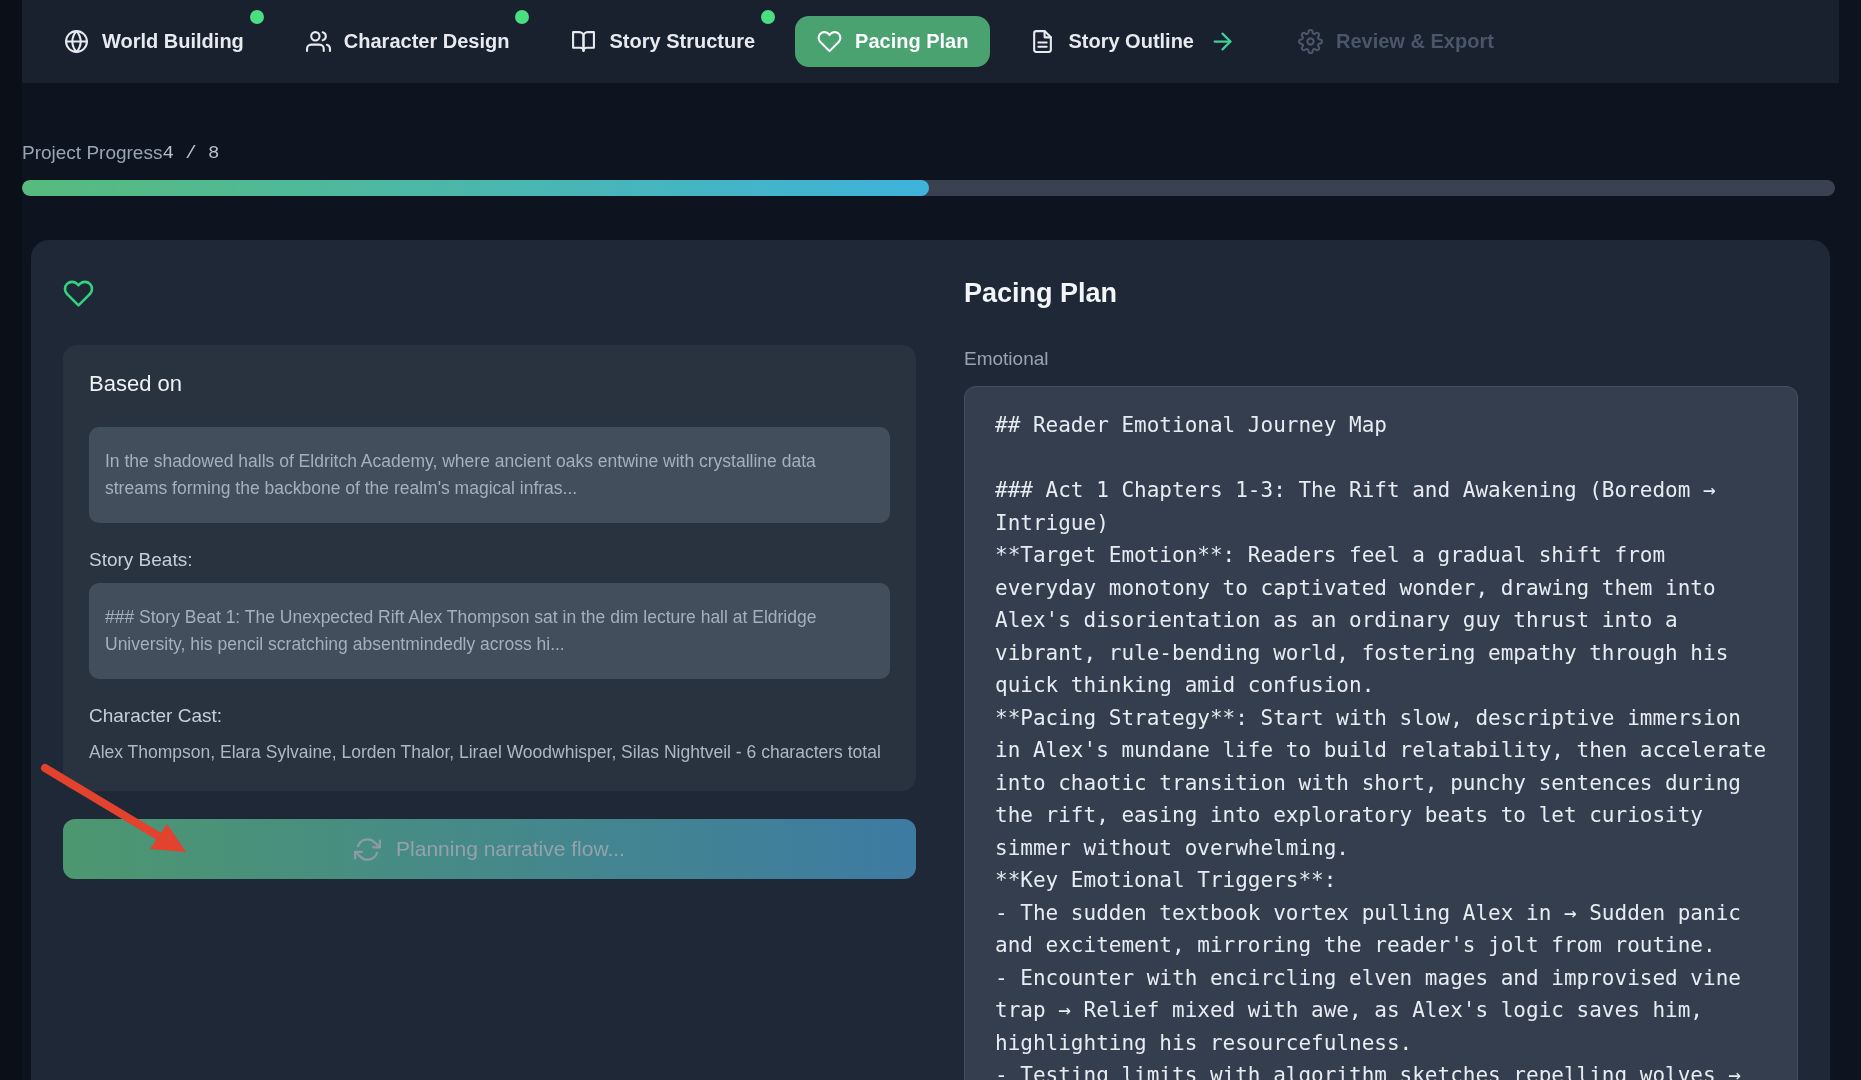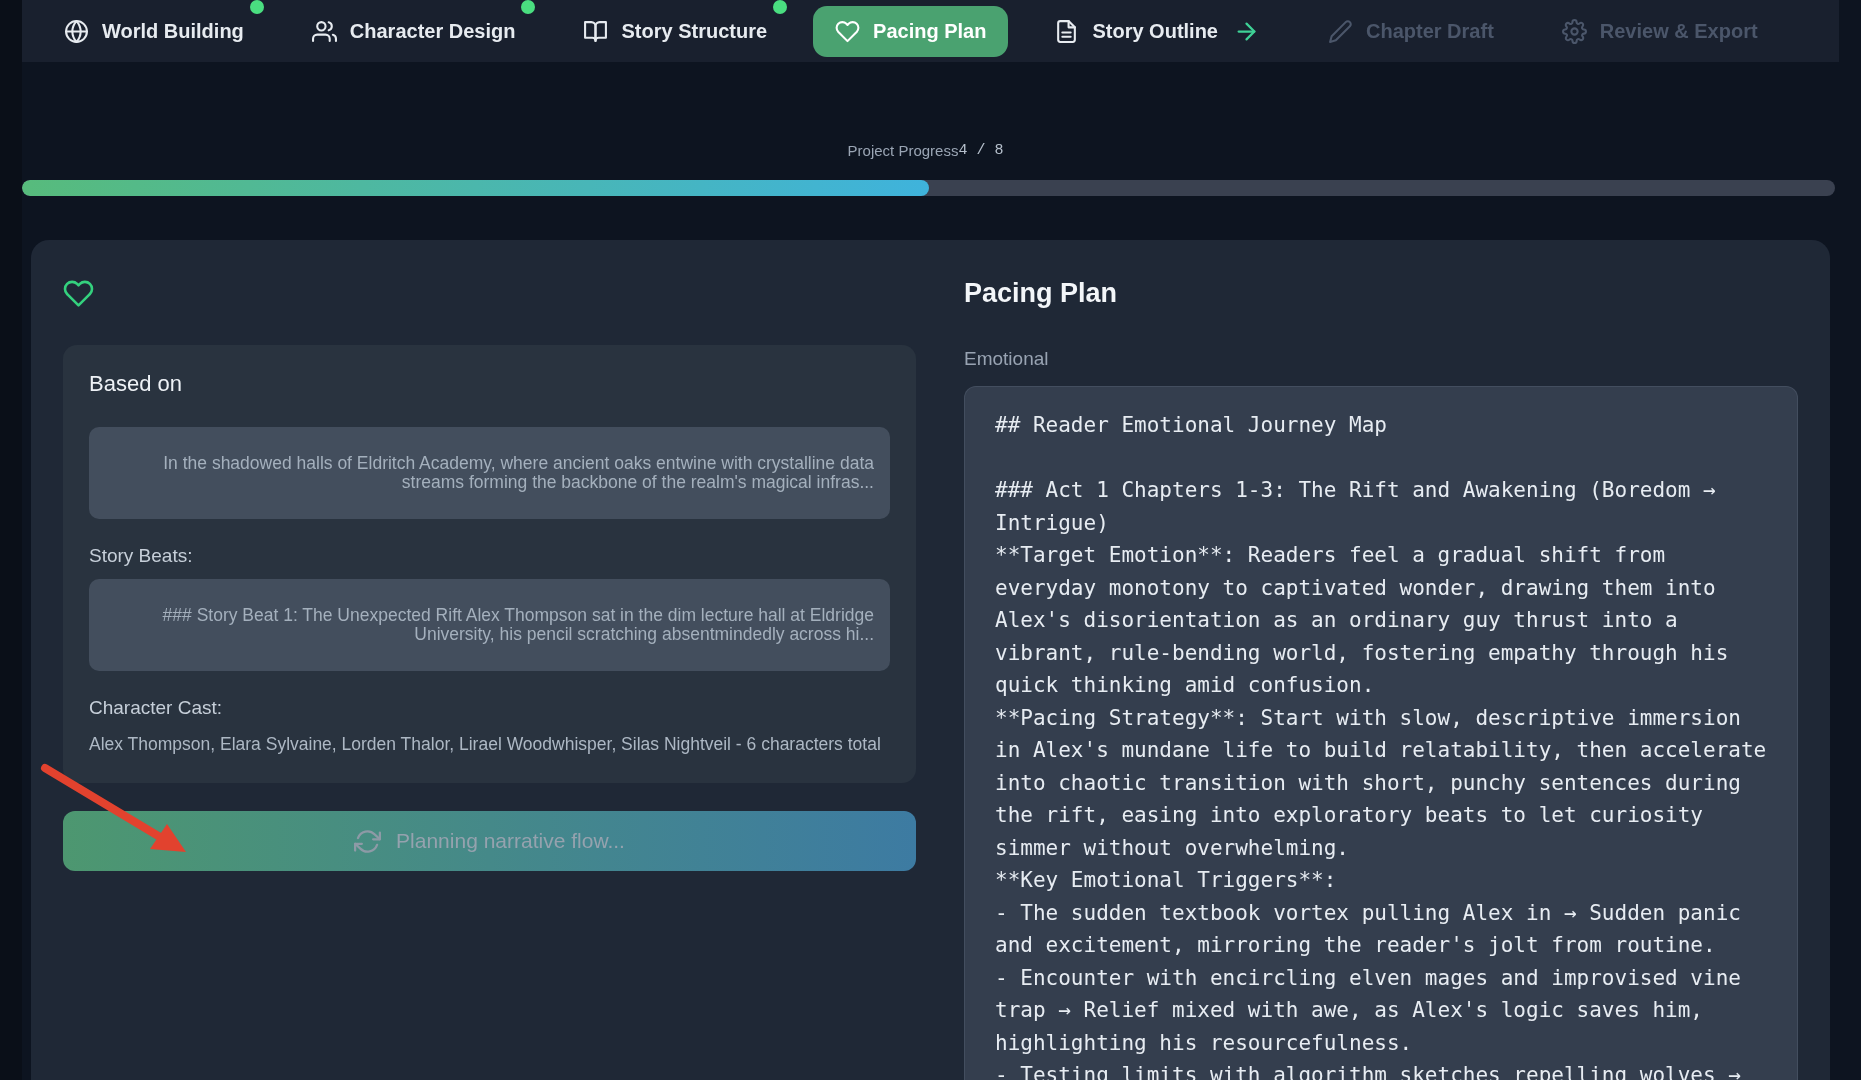--- a/index.html
+++ b/index.html
@@ -7,43 +7,43 @@
   body {
     width:1861px; height:1080px; position:relative; overflow:hidden;
     background:#0a0f18;
     font-family:"Liberation Sans", sans-serif;
     color:#e7ebf0;
   }
   .page-bg { position:absolute; left:22px; top:0; right:0; bottom:0; background:#0d1420; }
 
   
   .stepnav {
-    position:absolute; left:22px; top:0; right:22px; height:62px;
+    position:absolute; left:22px; top:0; right:22px; height:83px;
     background:#19202e; display:flex; align-items:center;
-    padding:0 20px; gap:24px;
+    padding:0 20px; gap:18px;
   }
   .tab {
     position:relative; display:flex; align-items:center; gap:13px;
     padding:13px 22px; border-radius:14px; font-size:20px; font-weight:700;
     color:#e7ebf0; cursor:pointer; white-space:nowrap;
   }
   .tab .ic { width:25px; height:25px; flex:none; }
   .tab.active { background:#4aa270; color:#ffffff; }
   .tab.disabled { color:#4b566a; }
   .dot {
     position:absolute; top:-6px; right:2px; width:14px; height:14px;
     border-radius:50%; background:#4ade80;
   }
   .next-arrow { width:27px; height:27px; color:#3ed196; margin-left:2px; }
 
   
   .progress-row {
     position:absolute; left:22px; right:32px; top:142px;
-    display:flex; justify-content:center; align-items:center;
-    font-size:15px;
+    display:flex; justify-content:flex-start; align-items:center;
+    font-size:19px;
   }
   .progress-label { color:#9aa5b4; }
   .progress-count { color:#b6c0cc;font-family:Liberation Mono, monospace; }
   .progress-track {
     position:absolute; left:22px; right:26px; top:180px; height:16px;
     background:#3a4150; border-radius:9px; overflow:hidden;
   }
   .progress-fill {
     height:100%; border-radius:9px;
     background:linear-gradient(90deg,#57bb7c,#3fb3dc);
@@ -63,22 +63,22 @@
     margin:8px 0 36px; font-size:27px; font-weight:700; color:#f3f6f9;
   }
   .section-title .heart { width:31px; height:31px; color:#34d17e; flex:none; }
 
   .based-on {
     background:#29333f; border-radius:14px; padding:26px 26px 26px;
   }
   .based-on h3 { margin:0 0 30px; font-size:22px; font-weight:400; color:#eef2f6; }
   .field-label { font-size:19px; color:#c6cfd9; margin:0 0 12px; }
   .field-box {
-    background:#434e5d; border-radius:10px; padding:27px 16px;
-    font-size:17.5px; line-height:19px; color:#a4b0bd; margin:0 0 26px;text-align:right;
+    background:#434e5d; border-radius:10px; padding:21px 16px;
+    font-size:17.5px; line-height:27px; color:#a4b0bd; margin:0 0 26px;
   }
   .cast-value { font-size:17.5px; line-height:26px; color:#adb8c4; margin:0; }
 
   .action-btn {
     margin-top:28px; width:100%; height:60px; border:none; border-radius:12px;
     background:linear-gradient(90deg,#4d9770,#3d7ba2);
     display:flex; align-items:center; justify-content:center; gap:15px;
     color:#95a2ae; font-size:21px; font-family:"Liberation Sans", sans-serif;
     cursor:default;
   }
@@ -147,26 +147,20 @@
         <line x1="16" y1="13" x2="8" y2="13"></line>
         <line x1="16" y1="17" x2="8" y2="17"></line>
       </svg>
     <span>Story Outline</span>
     <svg class="next-arrow" viewBox="0 0 24 24" fill="none" stroke="currentColor" stroke-width="2" stroke-linecap="round" stroke-linejoin="round">
         <line x1="5" y1="12" x2="19" y2="12"></line>
         <polyline points="12 5 19 12 12 19"></polyline>
       </svg>
   </div>
 
-  <div class="tab disabled">
-    <svg class="ic" viewBox="0 0 24 24" fill="none" stroke="currentColor" stroke-width="2" stroke-linecap="round" stroke-linejoin="round">
-        <path d="M17 3a2.828 2.828 0 1 1 4 4L7.5 20.5 2 22l1.5-5.5z"></path>
-      </svg>
-    <span>Chapter Draft</span>
-  </div>
 
   <div class="tab disabled">
     <svg class="ic" viewBox="0 0 24 24" fill="none" stroke="currentColor" stroke-width="2" stroke-linecap="round" stroke-linejoin="round">
         <circle cx="12" cy="12" r="3"></circle>
         <path d="M19.4 15a1.65 1.65 0 0 0 .33 1.82l.06.06a2 2 0 0 1 0 2.83 2 2 0 0 1-2.83 0l-.06-.06a1.65 1.65 0 0 0-1.82-.33 1.65 1.65 0 0 0-1 1.51V21a2 2 0 0 1-2 2 2 2 0 0 1-2-2v-.09A1.65 1.65 0 0 0 9 19.4a1.65 1.65 0 0 0-1.82.33l-.06.06a2 2 0 0 1-2.83 0 2 2 0 0 1 0-2.83l.06-.06a1.65 1.65 0 0 0 .33-1.82 1.65 1.65 0 0 0-1.51-1H3a2 2 0 0 1-2-2 2 2 0 0 1 2-2h.09A1.65 1.65 0 0 0 4.6 9a1.65 1.65 0 0 0-.33-1.82l-.06-.06a2 2 0 0 1 0-2.83 2 2 0 0 1 2.83 0l.06.06a1.65 1.65 0 0 0 1.82.33H9a1.65 1.65 0 0 0 1-1.51V3a2 2 0 0 1 2-2 2 2 0 0 1 2 2v.09a1.65 1.65 0 0 0 1 1.51 1.65 1.65 0 0 0 1.82-.33l.06-.06a2 2 0 0 1 2.83 0 2 2 0 0 1 0 2.83l-.06.06a1.65 1.65 0 0 0-.33 1.82V9a1.65 1.65 0 0 0 1.51 1H21a2 2 0 0 1 2 2 2 2 0 0 1-2 2h-.09a1.65 1.65 0 0 0-1.51 1z"></path>
       </svg>
     <span>Review &amp; Export</span>
   </div>
 </nav>
 

